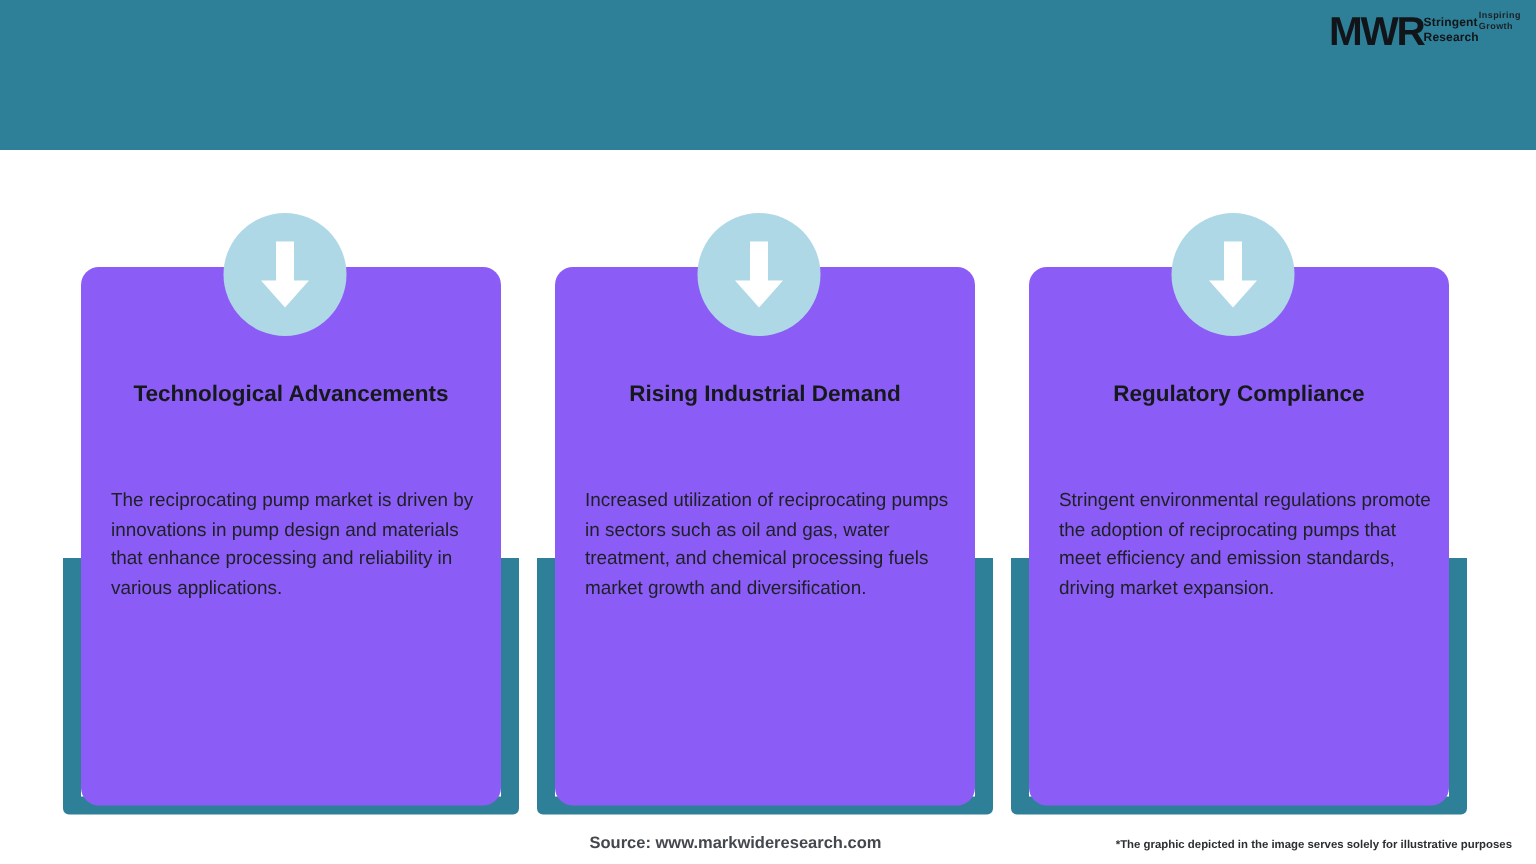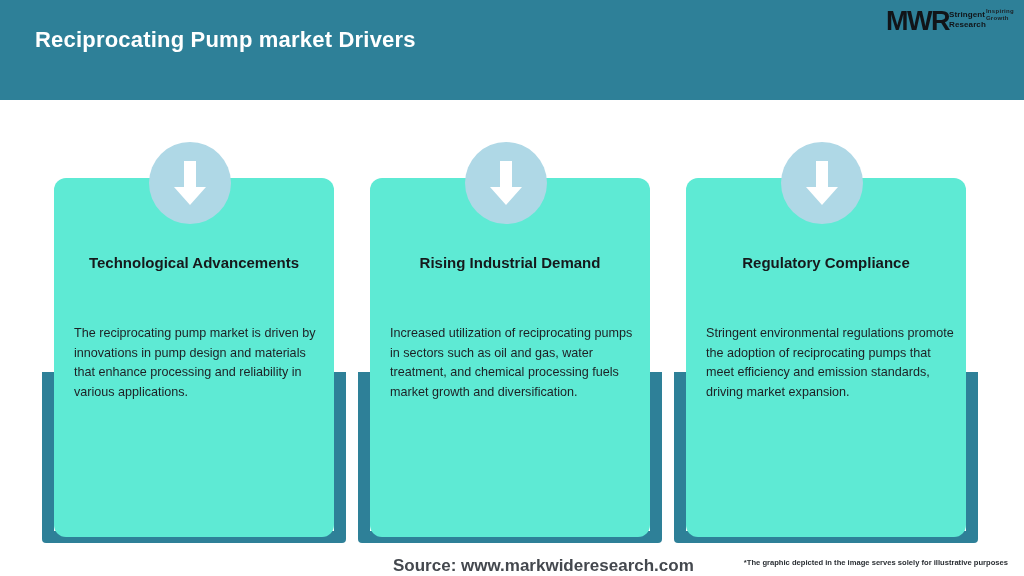--- a/index.html
+++ b/index.html
@@ -73,21 +73,21 @@
   }
   .arrow{
     position:absolute; left:50%; top:50%;
     transform:translate(-50%,-50%);
   }
 
   
   .card{
     position:absolute; left:12px; top:78px;
     width:280px; height:359px;
-    background:#5eead4;
+    background:#8b5cf6;
     border-radius:12px;
     z-index:2;
   }
   .card-title{
     position:absolute; left:0; top:76px;
     width:280px; text-align:center;
     font-size:15px; font-weight:bold; color:#16191c;
   }
   .card-body{
     position:absolute; left:20px; top:146px;
@@ -95,31 +95,30 @@
     font-size:12.6px; line-height:1.55; color:#1d2024;
   }
 
   
   .source{
     position:absolute; left:0; top:556px;
     width:1024px; text-align:center;
     font-size:11.5px; font-weight:bold; color:#4a4f55;
     pointer-events:none;
   }
-  .source-text{ position:absolute; left:393px; top:0; font-size:17px; font-weight:bold; color:#44484e; }
+  .source-text{ position:absolute; left:393px; top:0; font-size:11px; font-weight:bold; color:#44484e; }
   .disclaimer{
     position:absolute; right:16px; top:558px;
     font-size:7.6px; font-weight:bold; color:#2b2f34;
   }
 </style>
 </head>
 <body>
 
 <div class="header">
-  <div class="header-title">Reciprocating Pump market Drivers</div>
 
   <div class="logo">
     <div class="logo-mark">MWR</div>
     <div class="logo-name">Stringent Research</div>
     <div class="logo-tag">Inspiring Growth</div>
   </div>
 </div>
 
 <div class="board">
 

